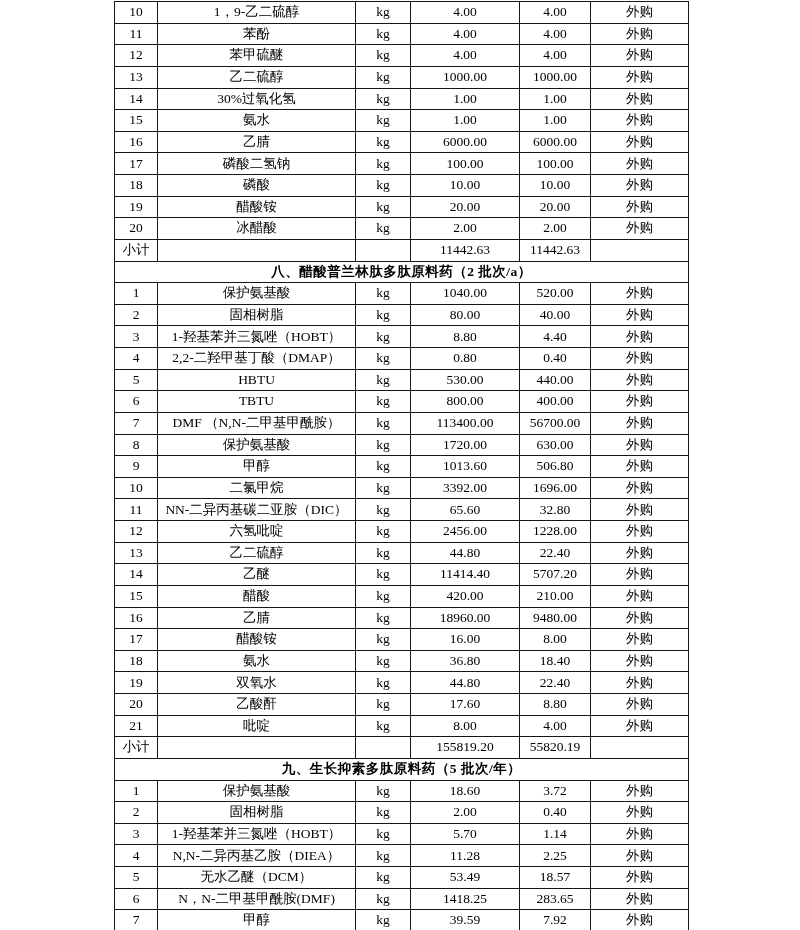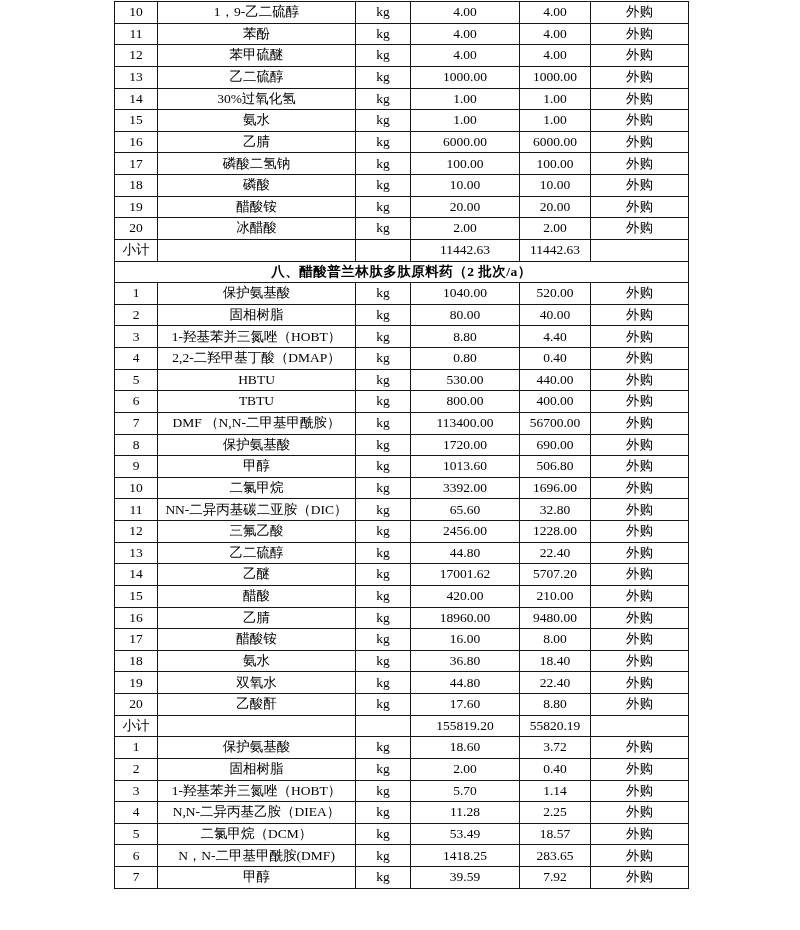--- a/index.html
+++ b/index.html
@@ -222,21 +222,21 @@
           <td class="cell-unit">kg</td>
           <td class="cell-annual">113400.00</td>
           <td class="cell-batch">56700.00</td>
           <td class="cell-source">外购</td>
         </tr>
         <tr>
           <td class="cell-no">8</td>
           <td class="cell-name">保护氨基酸</td>
           <td class="cell-unit">kg</td>
           <td class="cell-annual">1720.00</td>
-          <td class="cell-batch">690.00</td>
+          <td class="cell-batch">630.00</td>
           <td class="cell-source">外购</td>
         </tr>
         <tr>
           <td class="cell-no">9</td>
           <td class="cell-name">甲醇</td>
           <td class="cell-unit">kg</td>
           <td class="cell-annual">1013.60</td>
           <td class="cell-batch">506.80</td>
           <td class="cell-source">外购</td>
         </tr>
@@ -251,39 +251,39 @@
         <tr>
           <td class="cell-no">11</td>
           <td class="cell-name">NN-二异丙基碳二亚胺（DIC）</td>
           <td class="cell-unit">kg</td>
           <td class="cell-annual">65.60</td>
           <td class="cell-batch">32.80</td>
           <td class="cell-source">外购</td>
         </tr>
         <tr>
           <td class="cell-no">12</td>
-          <td class="cell-name">三氟乙酸</td>
+          <td class="cell-name">六氢吡啶</td>
           <td class="cell-unit">kg</td>
           <td class="cell-annual">2456.00</td>
           <td class="cell-batch">1228.00</td>
           <td class="cell-source">外购</td>
         </tr>
         <tr>
           <td class="cell-no">13</td>
           <td class="cell-name">乙二硫醇</td>
           <td class="cell-unit">kg</td>
           <td class="cell-annual">44.80</td>
           <td class="cell-batch">22.40</td>
           <td class="cell-source">外购</td>
         </tr>
         <tr>
           <td class="cell-no">14</td>
           <td class="cell-name">乙醚</td>
           <td class="cell-unit">kg</td>
-          <td class="cell-annual">17001.62</td>
+          <td class="cell-annual">11414.40</td>
           <td class="cell-batch">5707.20</td>
           <td class="cell-source">外购</td>
         </tr>
         <tr>
           <td class="cell-no">15</td>
           <td class="cell-name">醋酸</td>
           <td class="cell-unit">kg</td>
           <td class="cell-annual">420.00</td>
           <td class="cell-batch">210.00</td>
           <td class="cell-source">外购</td>
@@ -319,31 +319,42 @@
           <td class="cell-annual">44.80</td>
           <td class="cell-batch">22.40</td>
           <td class="cell-source">外购</td>
         </tr>
         <tr>
           <td class="cell-no">20</td>
           <td class="cell-name">乙酸酐</td>
           <td class="cell-unit">kg</td>
           <td class="cell-annual">17.60</td>
           <td class="cell-batch">8.80</td>
+          <td class="cell-source">外购</td>
+        </tr>
+        <tr>
+          <td class="cell-no">21</td>
+          <td class="cell-name">吡啶</td>
+          <td class="cell-unit">kg</td>
+          <td class="cell-annual">8.00</td>
+          <td class="cell-batch">4.00</td>
           <td class="cell-source">外购</td>
         </tr>
         <tr>
           <td class="cell-no">小计</td>
           <td class="cell-name"></td>
           <td class="cell-unit"></td>
           <td class="cell-annual">155819.20</td>
           <td class="cell-batch">55820.19</td>
           <td class="cell-source"></td>
         </tr>
         <tr>
+          <td colspan="6" class="header-cell">九、生长抑素多肽原料药（5 批次/年）</td>
+        </tr>
+        <tr>
           <td class="cell-no">1</td>
           <td class="cell-name">保护氨基酸</td>
           <td class="cell-unit">kg</td>
           <td class="cell-annual">18.60</td>
           <td class="cell-batch">3.72</td>
           <td class="cell-source">外购</td>
         </tr>
         <tr>
           <td class="cell-no">2</td>
           <td class="cell-name">固相树脂</td>
@@ -363,21 +374,21 @@
         <tr>
           <td class="cell-no">4</td>
           <td class="cell-name">N,N-二异丙基乙胺（DIEA）</td>
           <td class="cell-unit">kg</td>
           <td class="cell-annual">11.28</td>
           <td class="cell-batch">2.25</td>
           <td class="cell-source">外购</td>
         </tr>
         <tr>
           <td class="cell-no">5</td>
-          <td class="cell-name">二氯甲烷（DCM）</td>
+          <td class="cell-name">无水乙醚（DCM）</td>
           <td class="cell-unit">kg</td>
           <td class="cell-annual">53.49</td>
           <td class="cell-batch">18.57</td>
           <td class="cell-source">外购</td>
         </tr>
         <tr>
           <td class="cell-no">6</td>
           <td class="cell-name">N，N-二甲基甲酰胺(DMF)</td>
           <td class="cell-unit">kg</td>
           <td class="cell-annual">1418.25</td>

